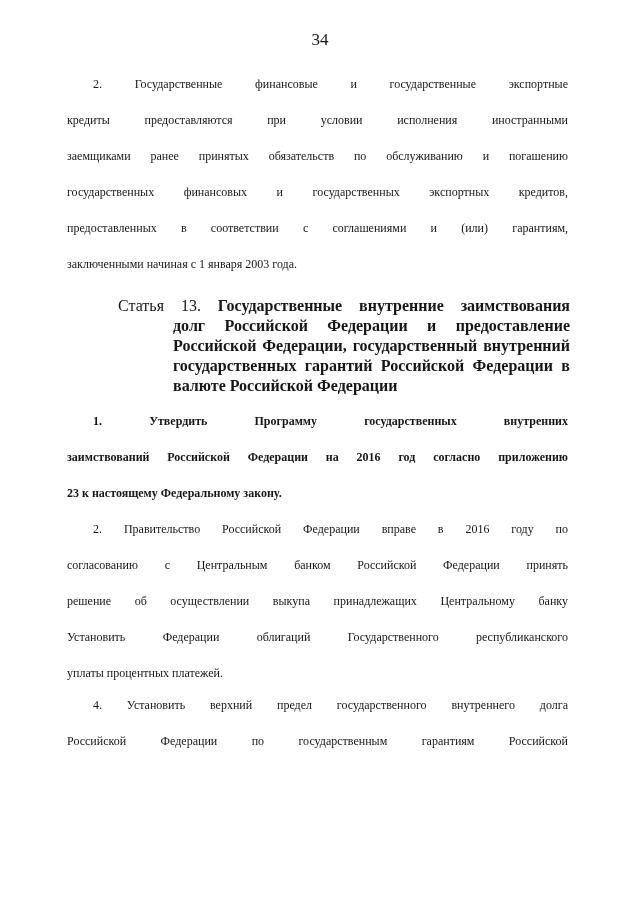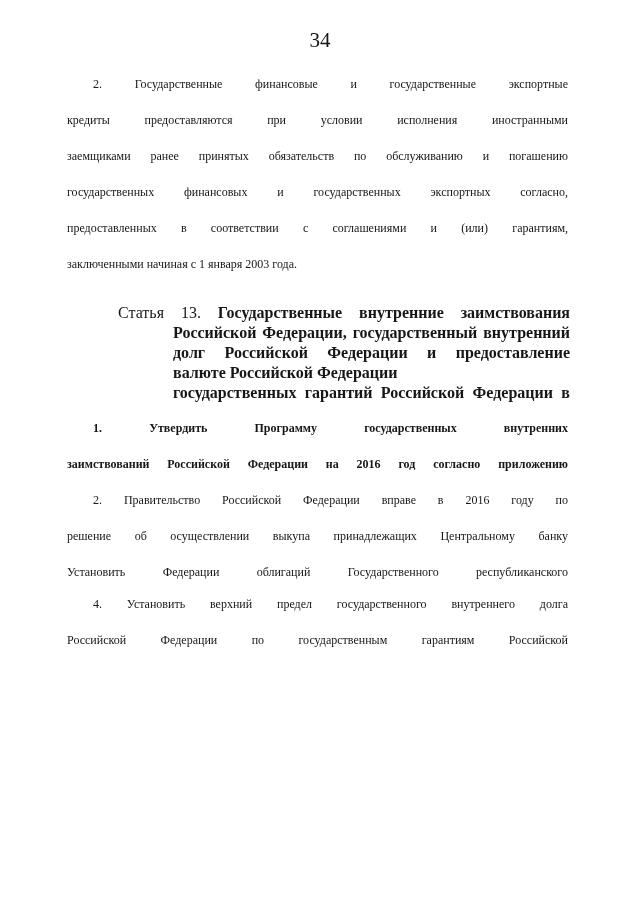--- a/index.html
+++ b/index.html
@@ -13,21 +13,21 @@
     height: 905px;
     box-sizing: border-box;
     padding-top: 30px;
     background: #ffffff;
     color: #161616;
     font-family: "Liberation Serif", "DejaVu Serif", serif;
     overflow: hidden;
   }
   .pagenum {
     text-align: center;
-    font-size: 21px;
+    font-size: 17px;
     line-height: 20px;
   }
   .body {
     font-size: 12px;
     line-height: 36px;
     margin-left: 67px;
     margin-right: 72px;
   }
   .line { white-space: normal; }
   
@@ -36,64 +36,67 @@
     text-align-last: justify;
   }
   .indent { text-indent: 26px; }
   .para-a { margin-top: 16px; }
   .heading {
     font-size: 16px;
     line-height: 20px;
     font-weight: bold;
     margin-left: 173px;
     margin-right: 70px;
-    margin-top: 21px;
+    margin-top: 14px;
   }
   .hline.first { margin-left: -55px; }
   .hlabel { font-weight: normal; }
   .para-b { margin-top: 7px; font-weight: bold; }
   .para-c { margin-top: 0; }
   .para-d { margin-top: -4px; }
 </style>
 </head>
 <body>
 
 <div class="sheet">
 
   <div class="pagenum">34</div>
 
   <div class="body para-a">
     <div class="line j indent">2. Государственные финансовые и государственные экспортные</div>
     <div class="line j">кредиты предоставляются при условии исполнения иностранными</div>
     <div class="line j">заемщиками ранее принятых обязательств по обслуживанию и погашению</div>
-    <div class="line j">государственных финансовых и государственных экспортных согласно,</div>
+    <div class="line j">государственных финансовых и государственных экспортных кредитов,</div>
     <div class="line j">предоставленных в соответствии с соглашениями и (или) гарантиям,</div>
     <div class="line">заключенными начиная с 1 января 2003 года.</div>
   </div>
 
   <div class="heading">
     <div class="hline first j">
       <span class="hlabel">Статья&nbsp;13.</span>
       <span>Государственные внутренние заимствования</span>
     </div>
+    <div class="hline j">долг Российской Федерации и предоставление</div>
     <div class="hline j">Российской Федерации, государственный внутренний</div>
-    <div class="hline j">долг Российской Федерации и предоставление</div>
+    <div class="hline j">государственных гарантий Российской Федерации в</div>
     <div class="hline">валюте Российской Федерации</div>
-    <div class="hline j">государственных гарантий Российской Федерации в</div>
   </div>
 
   <div class="body para-b">
     <div class="line j indent">1. Утвердить Программу государственных внутренних</div>
     <div class="line j">заимствований Российской Федерации на 2016 год согласно приложению</div>
+    <div class="line">23 к настоящему Федеральному закону.</div>
   </div>
 
   <div class="body para-c">
     <div class="line j indent">2. Правительство Российской Федерации вправе в 2016 году по</div>
+    <div class="line j">согласованию с Центральным банком Российской Федерации принять</div>
     <div class="line j">решение об осуществлении выкупа принадлежащих Центральному банку</div>
     <div class="line j">Установить Федерации облигаций Государственного республиканского</div>
+    <div class="line">уплаты процентных платежей.</div>
   </div>
 
   <div class="body para-d">
     <div class="line j indent">4. Установить верхний предел государственного внутреннего долга</div>
     <div class="line j">Российской Федерации по государственным гарантиям Российской</div>
   </div>
 
 </div>
 
 </body></html>

